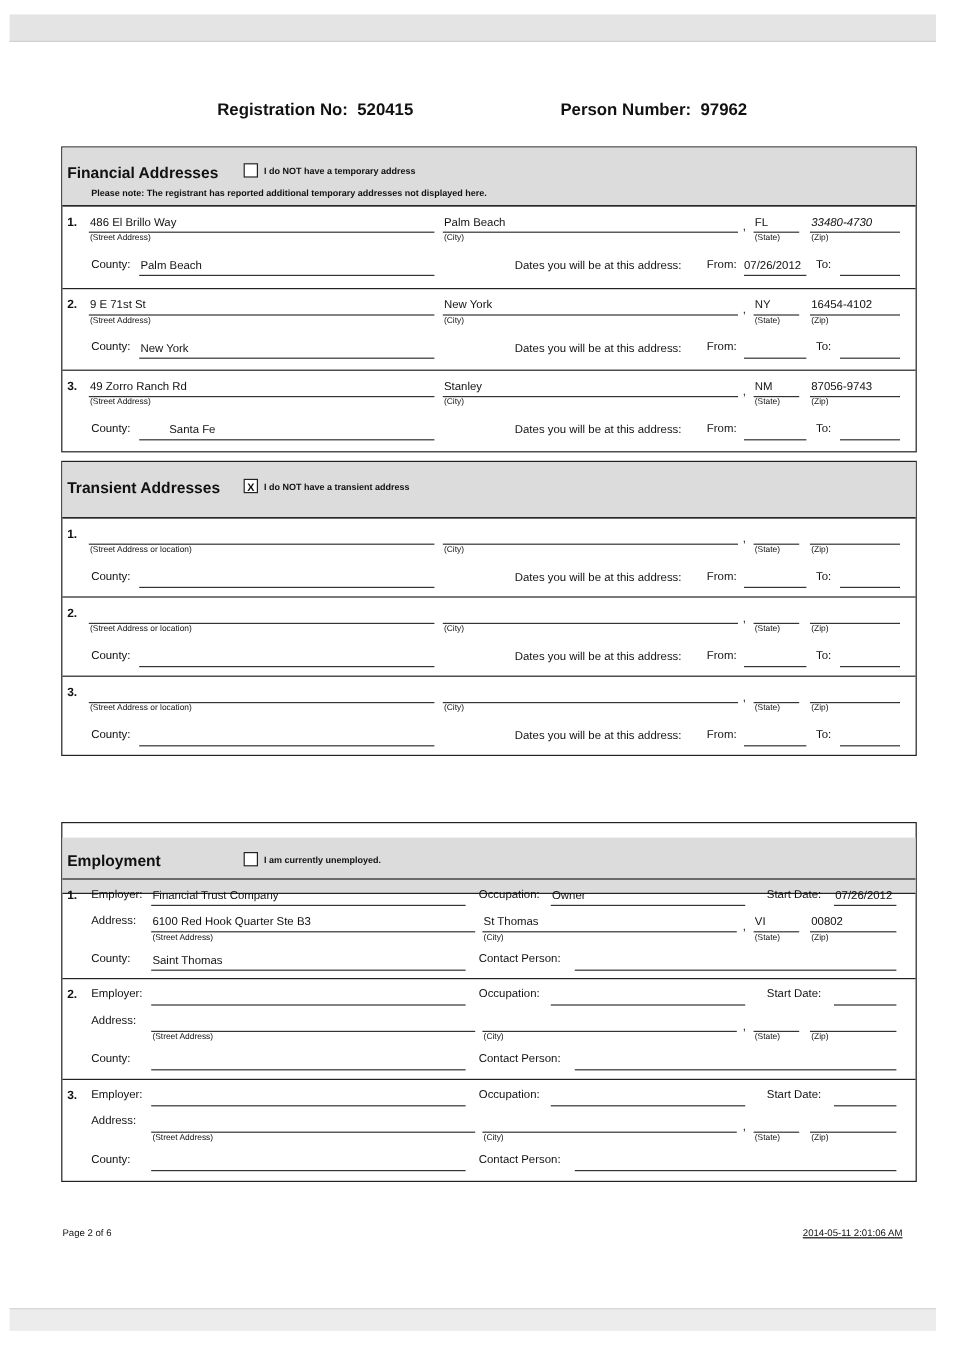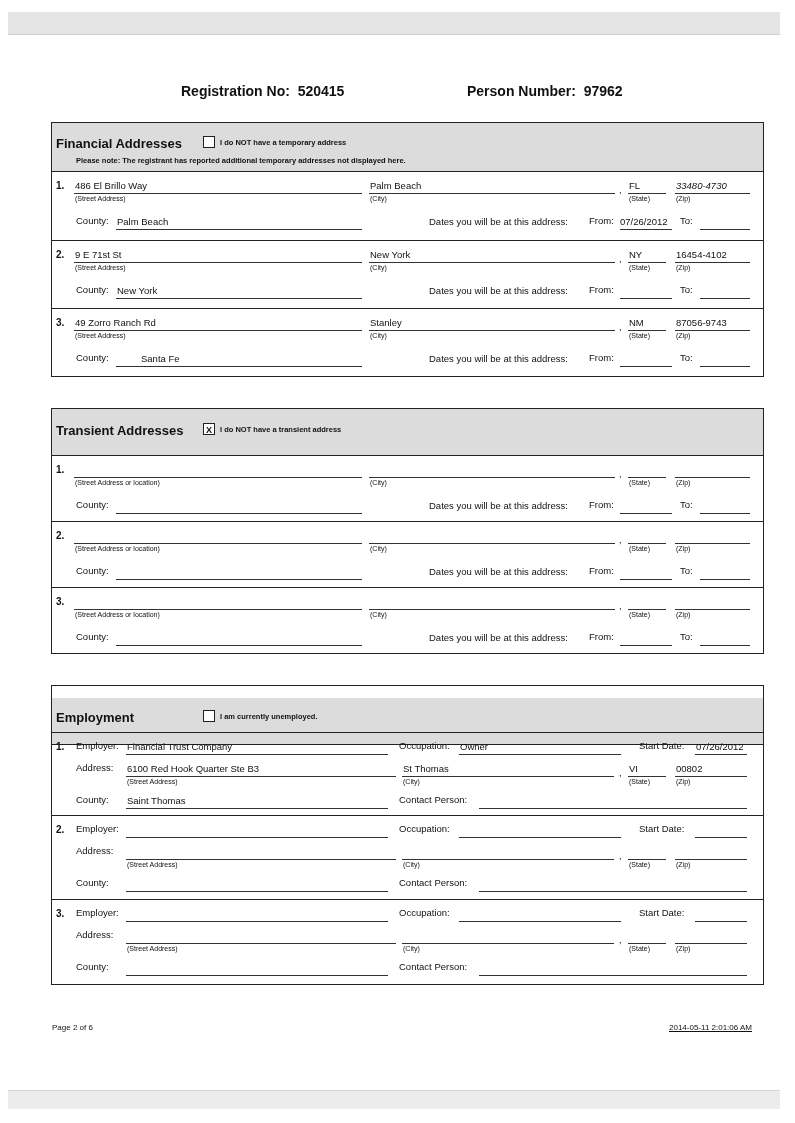--- a/index.html
+++ b/index.html
@@ -117,21 +117,21 @@
     <div class="t" style="left:537px;top:43px;">From:</div>
     <div class="val" style="left:568px;top:44px;"></div>
     <div class="line" style="left:568px;width:52px;top:57px;"></div>
     <div class="t" style="left:628px;top:43px;">To:</div>
     <div class="val" style="left:648px;top:44px;"></div>
     <div class="line" style="left:648px;width:50px;top:57px;"></div>
   </div>
     </div>
 </div>
 
-<div class="box" style="top:408px;height:246px;">
+<div class="box" style="top:384px;height:246px;">
   <div class="boxhead" style="height:46px;">
     <div class="title" style="top:14px;">Transient Addresses</div>
     <div class="chk" style="left:151px;top:14px;">X</div>
     <div class="chklbl" style="left:168px;top:16px;">I do NOT have a transient address</div>
   </div>
   <div id="trans-rows">
   <div class="row" style="top:46px;height:67px;">
     <div class="num" style="top:8px;">1.</div>
     <div class="val" style="left:23px;top:8px;"></div>
     <div class="line" style="left:22px;width:288px;top:21px;"></div>

